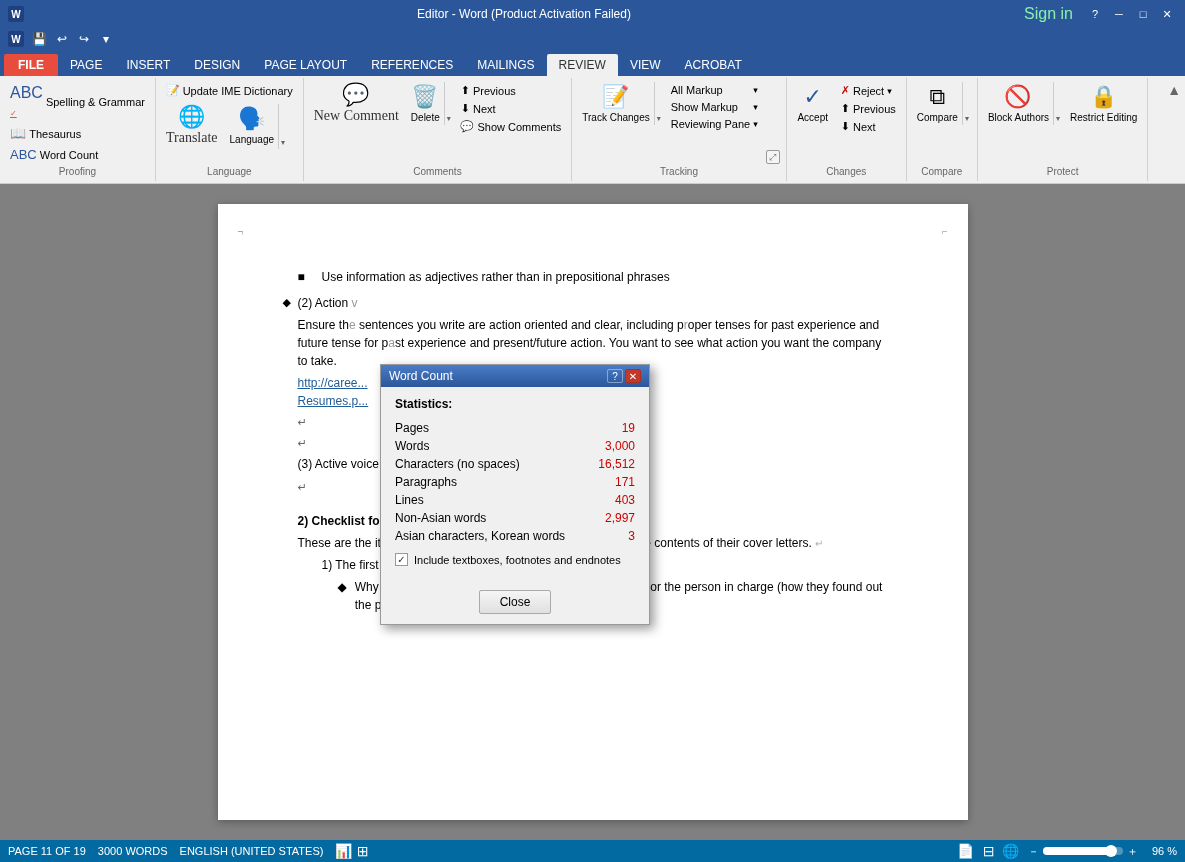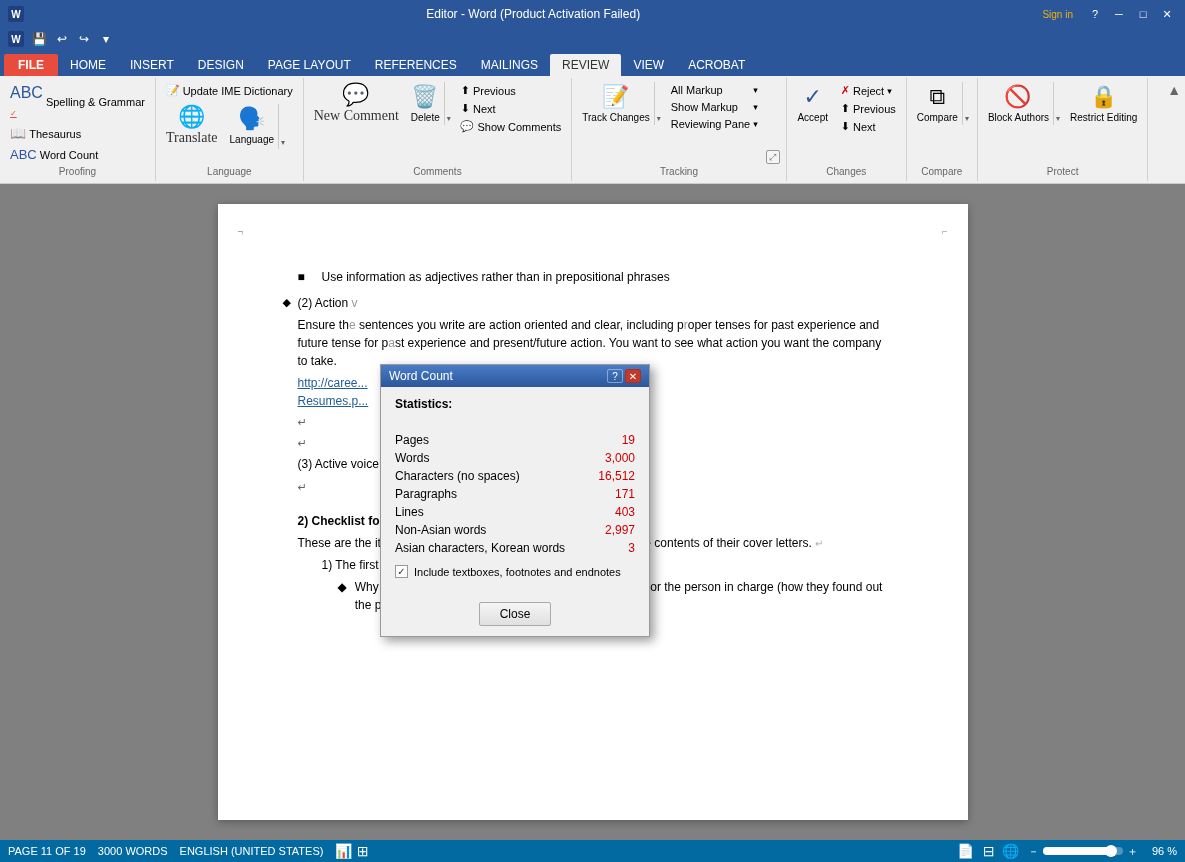--- a/index.html
+++ b/index.html
@@ -13,21 +13,21 @@
       align-items: center;
       justify-content: space-between;
       padding: 0 8px;
       color: white;
     }
     .title-bar-left { display: flex; align-items: center; gap: 4px; }
     .title-bar-icon { width: 16px; height: 16px; background: #1e4080; border-radius: 2px; display: flex; align-items: center; justify-content: center; font-size: 10px; color: white; font-weight: bold; }
     .title-bar-actions { display: flex; gap: 4px; }
     .title-action { width: 20px; height: 16px; background: transparent; border: none; color: white; cursor: pointer; font-size: 11px; display: flex; align-items: center; justify-content: center; border-radius: 2px; }
     .title-center { font-size: 12px; color: white; }
-    .sign-in { font-size: 10px; color: #eab308; cursor: pointer; }
+    .sign-in { font-size: 16px; color: #86efac; cursor: pointer; }
 
     
     .quick-access { background: #2b579a; height: 22px; display: flex; align-items: center; padding: 0 8px; gap: 2px; }
     .qa-btn { width: 20px; height: 18px; background: transparent; border: none; color: white; cursor: pointer; font-size: 12px; display: flex; align-items: center; justify-content: center; border-radius: 2px; }
 
     
     .tab-bar {
       background: #2b579a;
       display: flex;
       align-items: flex-end;
@@ -182,21 +182,21 @@
       background: transparent;
       border: 1px solid rgba(255,255,255,0.4);
       color: white;
       font-size: 10px;
       cursor: pointer;
       display: flex; align-items: center; justify-content: center;
       border-radius: 2px;
     }
     .modal-ctrl-btn.close-btn { background: #c0392b; border-color: #a93226; }
     .modal-body { padding: 10px 14px; }
-    .modal-section-title { font-weight: bold; margin-bottom: 20px; }
+    .modal-section-title { font-weight: bold; margin-bottom: 8px; }
     .stats-table { width: 100%; }
     .stats-row { display: flex; justify-content: space-between; padding: 2px 0; }
     .stats-label { color: #000; }
     .stats-value { color: #cc0000; font-weight: normal; }
     .checkbox-row { display: flex; align-items: center; gap: 6px; margin: 8px 0; font-size: 11px; }
     .modal-checkbox { width: 13px; height: 13px; border: 1px solid #999; background: white; display: flex; align-items: center; justify-content: center; cursor: pointer; }
     .modal-checkbox.checked::after { content: '✓'; font-size: 10px; color: #333; }
     .modal-footer { padding: 6px 14px 10px; display: flex; justify-content: center; }
     .modal-close-btn {
       padding: 4px 20px;
@@ -284,21 +284,21 @@
     <div class="quick-access">
       <div class="title-bar-icon" style="margin-right:4px;">W</div>
       <button class="qa-btn">💾</button>
       <button class="qa-btn">↩</button>
       <button class="qa-btn">↪</button>
       <button class="qa-btn">▾</button>
     </div>
 
     <div class="tab-bar">
       <div class="tab file-tab">FILE</div>
-      <div class="tab">HOME</div>
+      <div class="tab">PAGE</div>
       <div class="tab">INSERT</div>
       <div class="tab">DESIGN</div>
       <div class="tab">PAGE LAYOUT</div>
       <div class="tab">REFERENCES</div>
       <div class="tab">MAILINGS</div>
       <div class="tab active">REVIEW</div>
       <div class="tab">VIEW</div>
       <div class="tab">ACROBAT</div>
     </div>
   </div>

